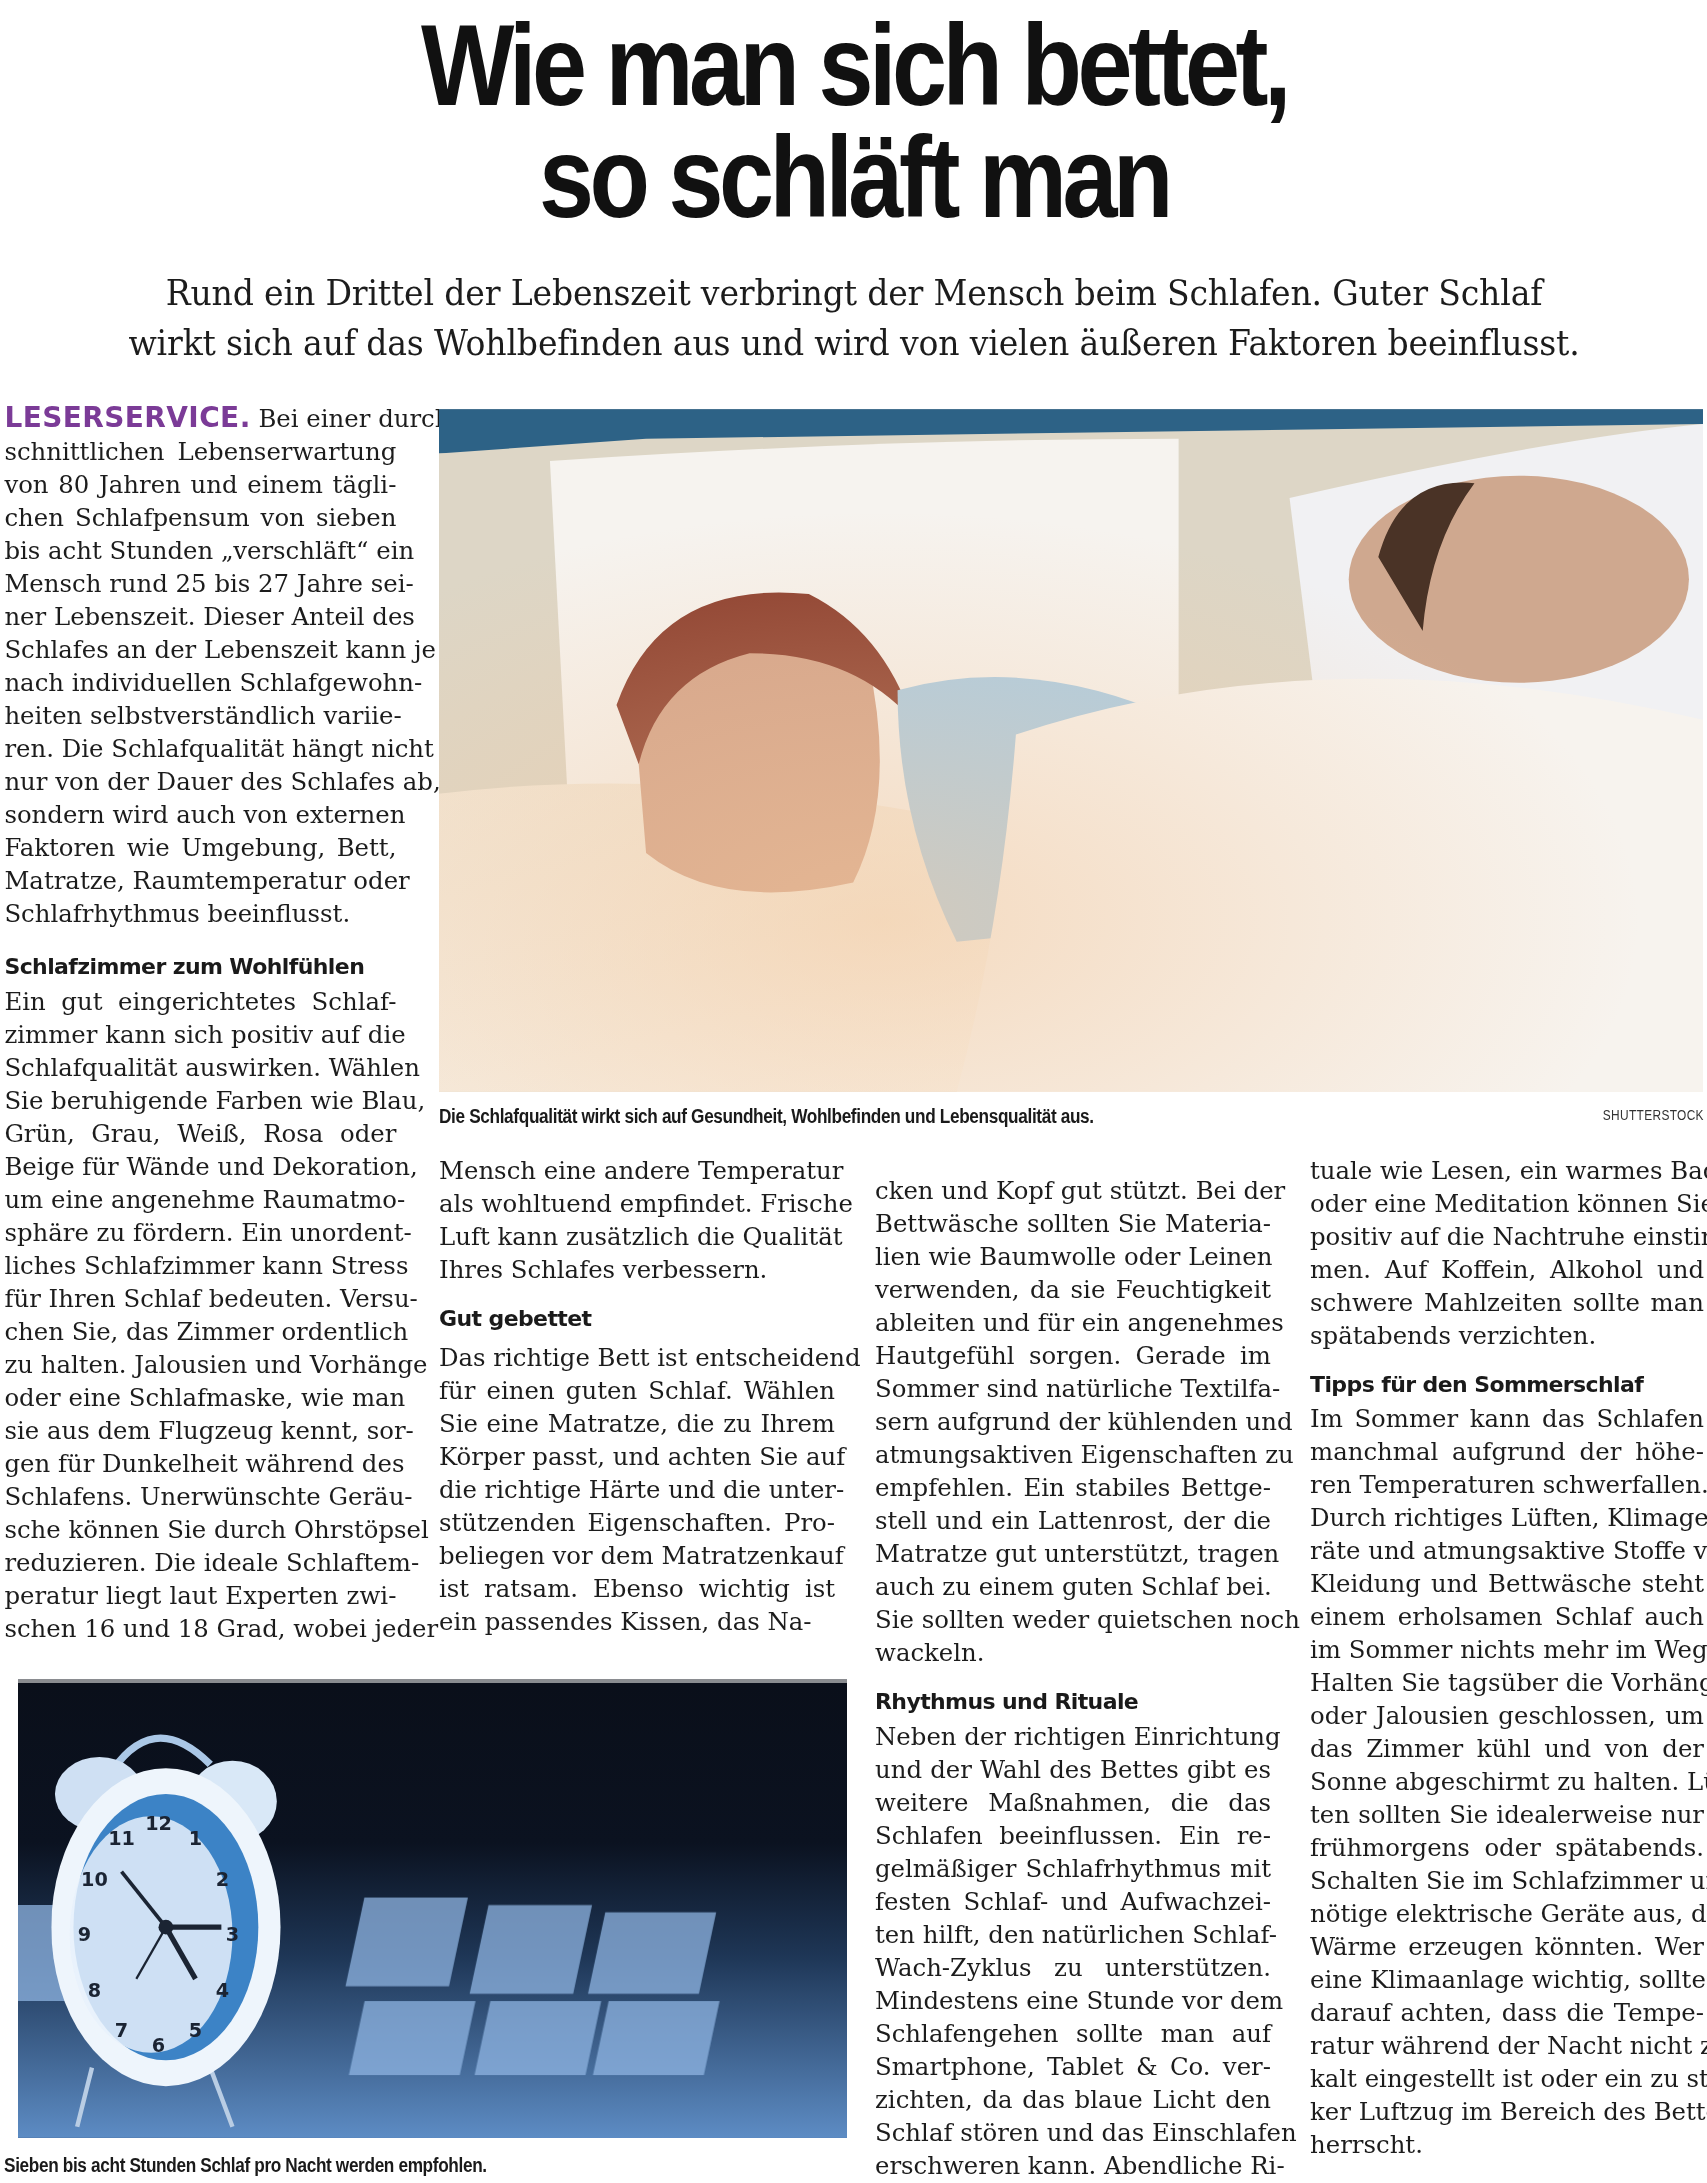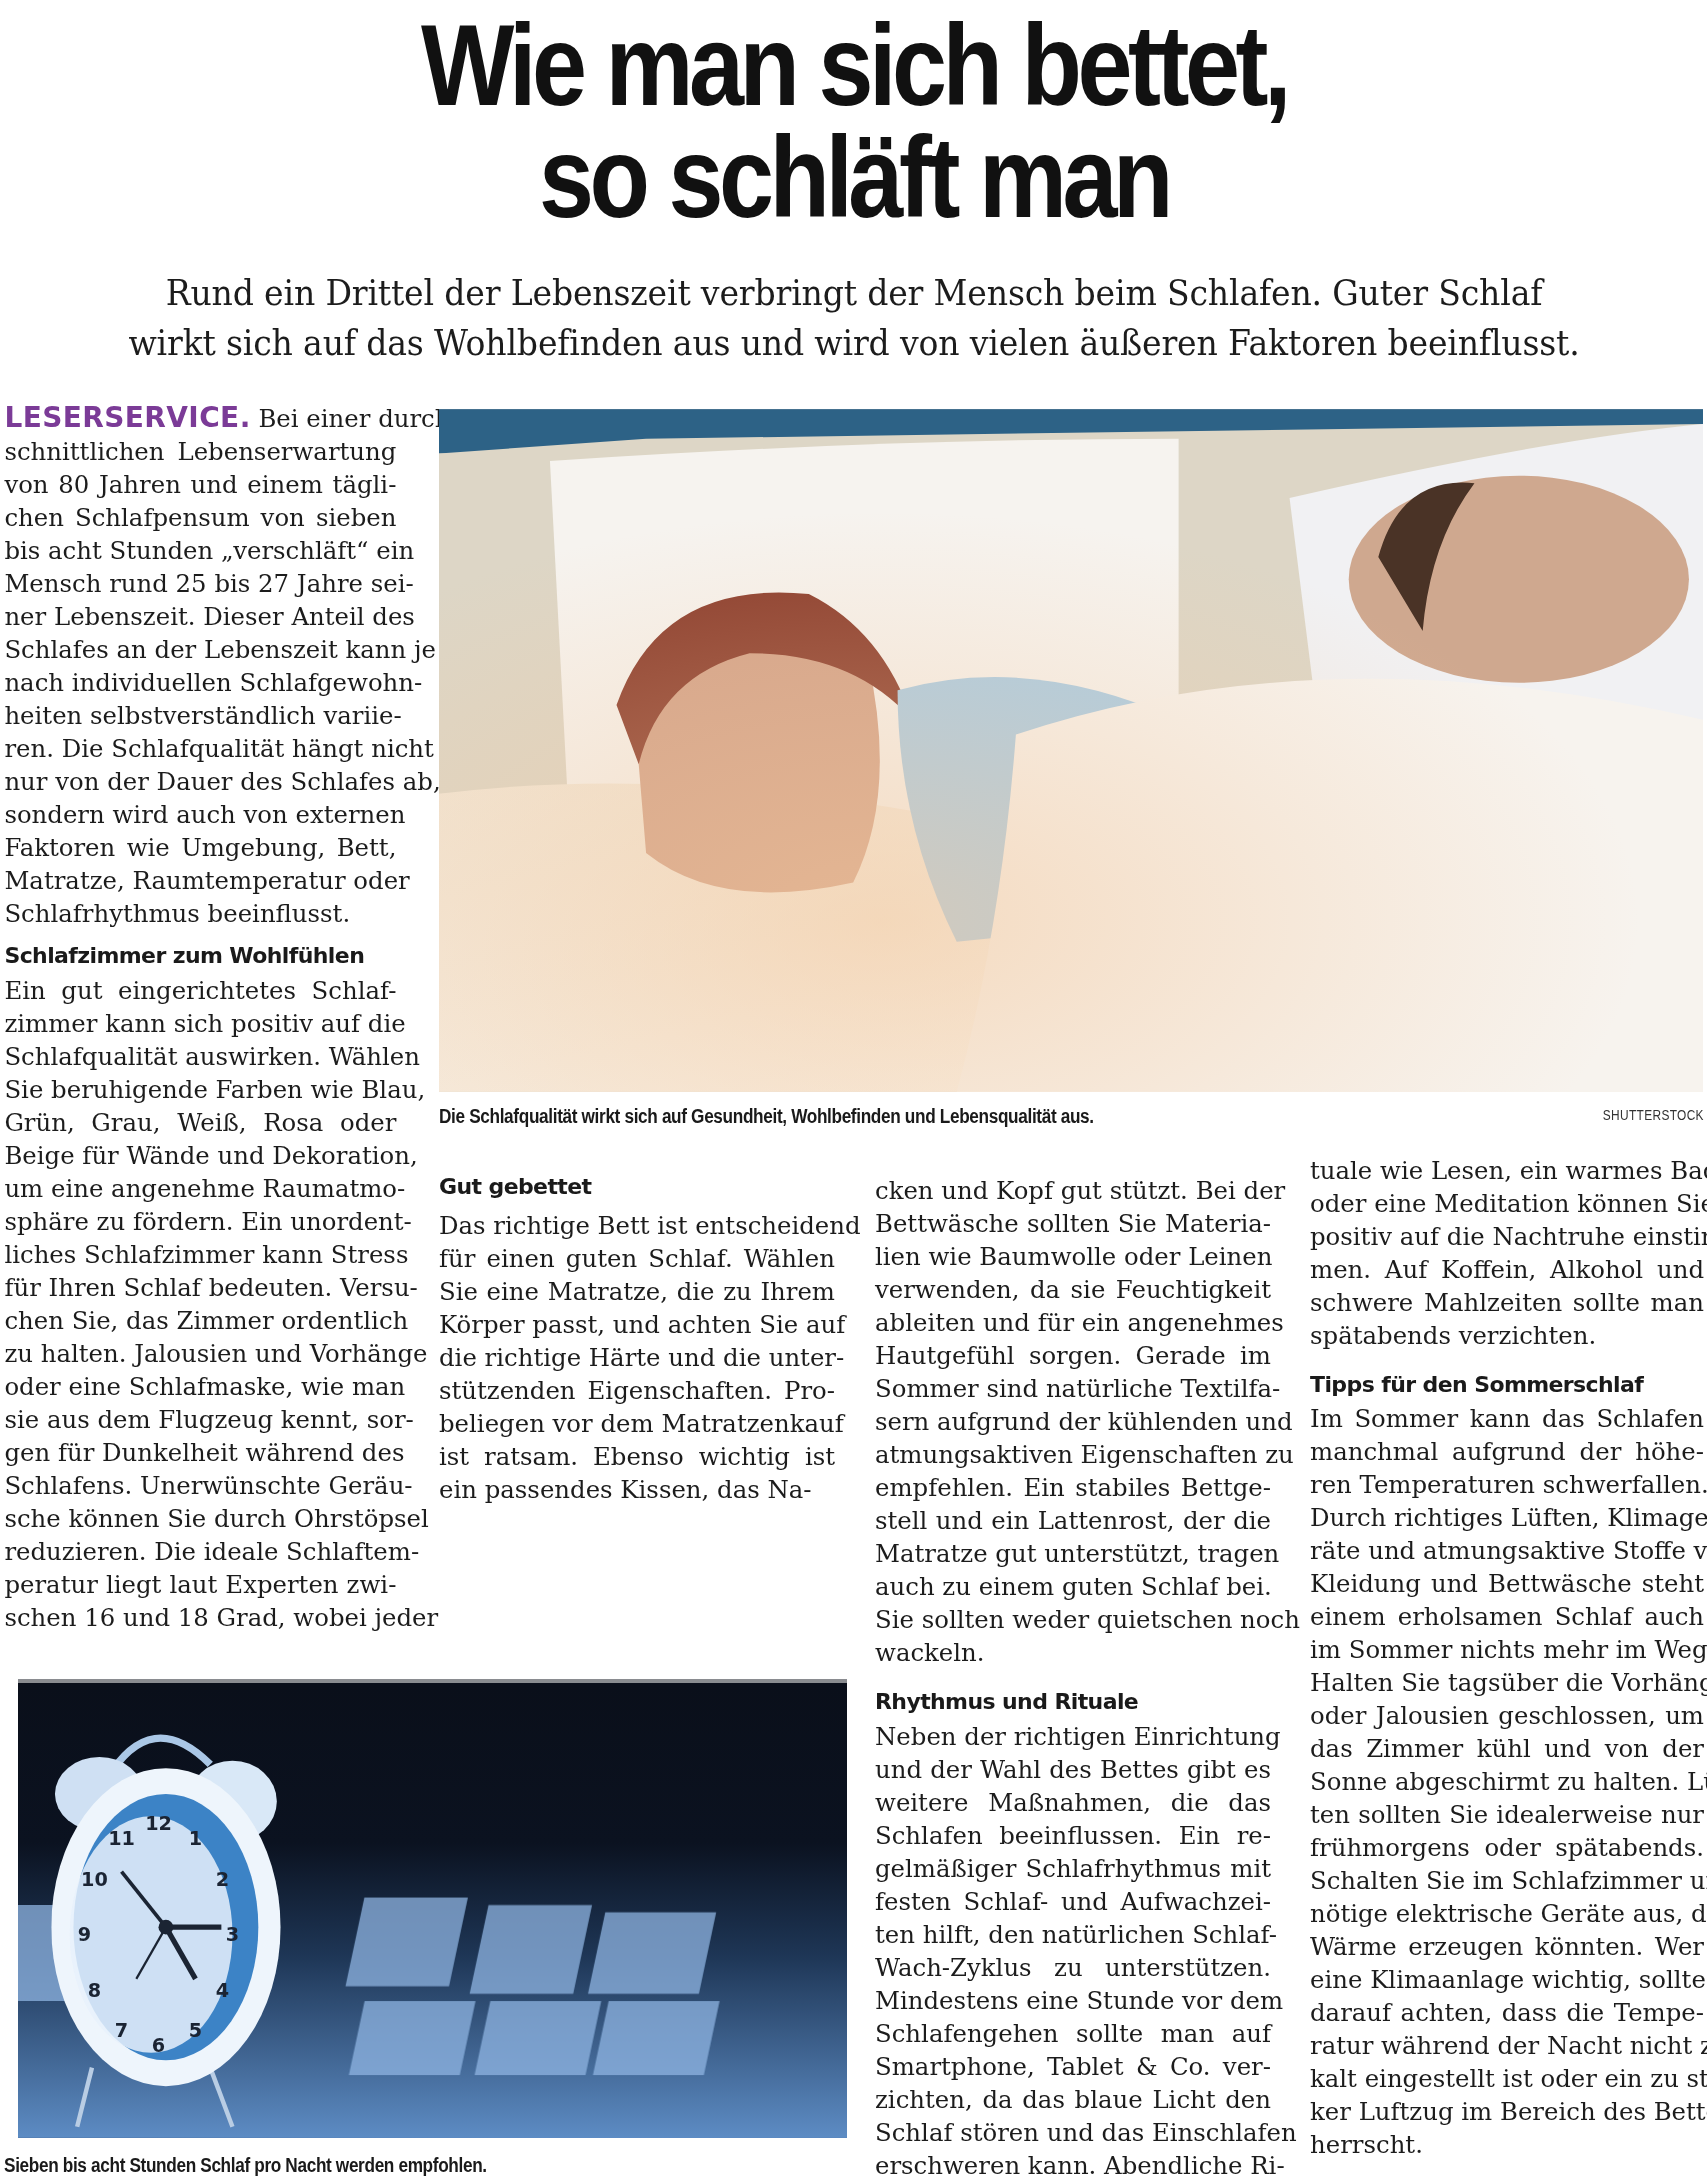--- a/index.html
+++ b/index.html
@@ -97,21 +97,21 @@
       <span class="l">Schlafes an der Lebenszeit kann je</span>
       <span class="l">nach individuellen Schlafgewohn-</span>
       <span class="l">heiten selbstverständlich variie-</span>
       <span class="l">ren. Die Schlafqualität hängt nicht</span>
       <span class="l">nur von der Dauer des Schlafes ab,</span>
       <span class="l">sondern wird auch von externen</span>
       <span class="l">Faktoren wie Umgebung, Bett,</span>
       <span class="l">Matratze, Raumtemperatur oder</span>
       <span class="l last">Schlafrhythmus beeinflusst.</span>
     </p>
-  <div class="subhead" style="margin-top:9px; margin-bottom:1.5px;">Schlafzimmer zum Wohlfühlen</div>
+  <div class="subhead" style="margin-top:20px; margin-bottom:1.5px;">Schlafzimmer zum Wohlfühlen</div>
   <p>
       <span class="l">Ein gut eingerichtetes Schlaf-</span>
       <span class="l">zimmer kann sich positiv auf die</span>
       <span class="l">Schlafqualität auswirken. Wählen</span>
       <span class="l">Sie beruhigende Farben wie Blau,</span>
       <span class="l">Grün, Grau, Weiß, Rosa oder</span>
       <span class="l">Beige für Wände und Dekoration,</span>
       <span class="l">um eine angenehme Raumatmo-</span>
       <span class="l">sphäre zu fördern. Ein unordent-</span>
       <span class="l">liches Schlafzimmer kann Stress</span>
@@ -153,20 +153,26 @@
     <path d="M240 400 Q300 230 500 250 Q600 300 640 420 Q560 330 420 330 Q300 360 270 480 Z" fill="#8a3c2c"></path>
     <path d="M620 380 Q800 330 1000 420 Q1020 600 900 700 L700 720 Q620 560 620 380 Z" fill="#a9cde6"></path>
     <path d="M780 440 Q1200 300 1709 420 L1709 923 L700 923 Q760 700 780 440 Z" fill="#f7f3ee"></path>
     <rect x="0" y="0" width="1709" height="923" fill="url(#glow)"></rect>
   </svg>
 </div>
 <div class="caption" style="left:439px; top:1105px;">Die Schlafqualität wirkt sich auf Gesundheit, Wohlbefinden und Lebensqualität aus.</div>
 <div class="credit">SHUTTERSTOCK</div>
 
 <div class="col" id="col2" style="left:439px; top:1154px; width:396px;">
+  <p>
+      <span class="l">Mensch eine andere Temperatur</span>
+      <span class="l">als wohltuend empfindet. Frische</span>
+      <span class="l">Luft kann zusätzlich die Qualität</span>
+      <span class="l last">Ihres Schlafes verbessern.</span>
+    </p>
   <div class="subhead" style="margin-top:16.3px; margin-bottom:6px;">Gut gebettet</div>
   <p>
       <span class="l">Das richtige Bett ist entscheidend</span>
       <span class="l">für einen guten Schlaf. Wählen</span>
       <span class="l">Sie eine Matratze, die zu Ihrem</span>
       <span class="l">Körper passt, und achten Sie auf</span>
       <span class="l">die richtige Härte und die unter-</span>
       <span class="l">stützenden Eigenschaften. Pro-</span>
       <span class="l">beliegen vor dem Matratzenkauf</span>
       <span class="l">ist ratsam. Ebenso wichtig ist</span>

